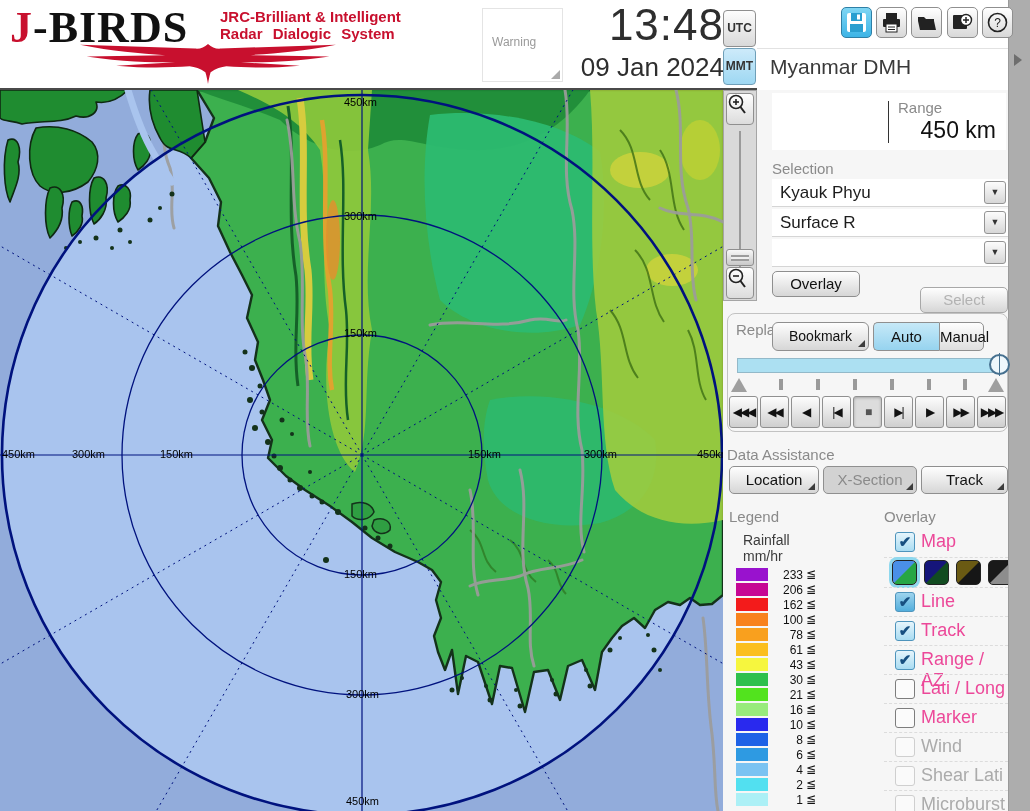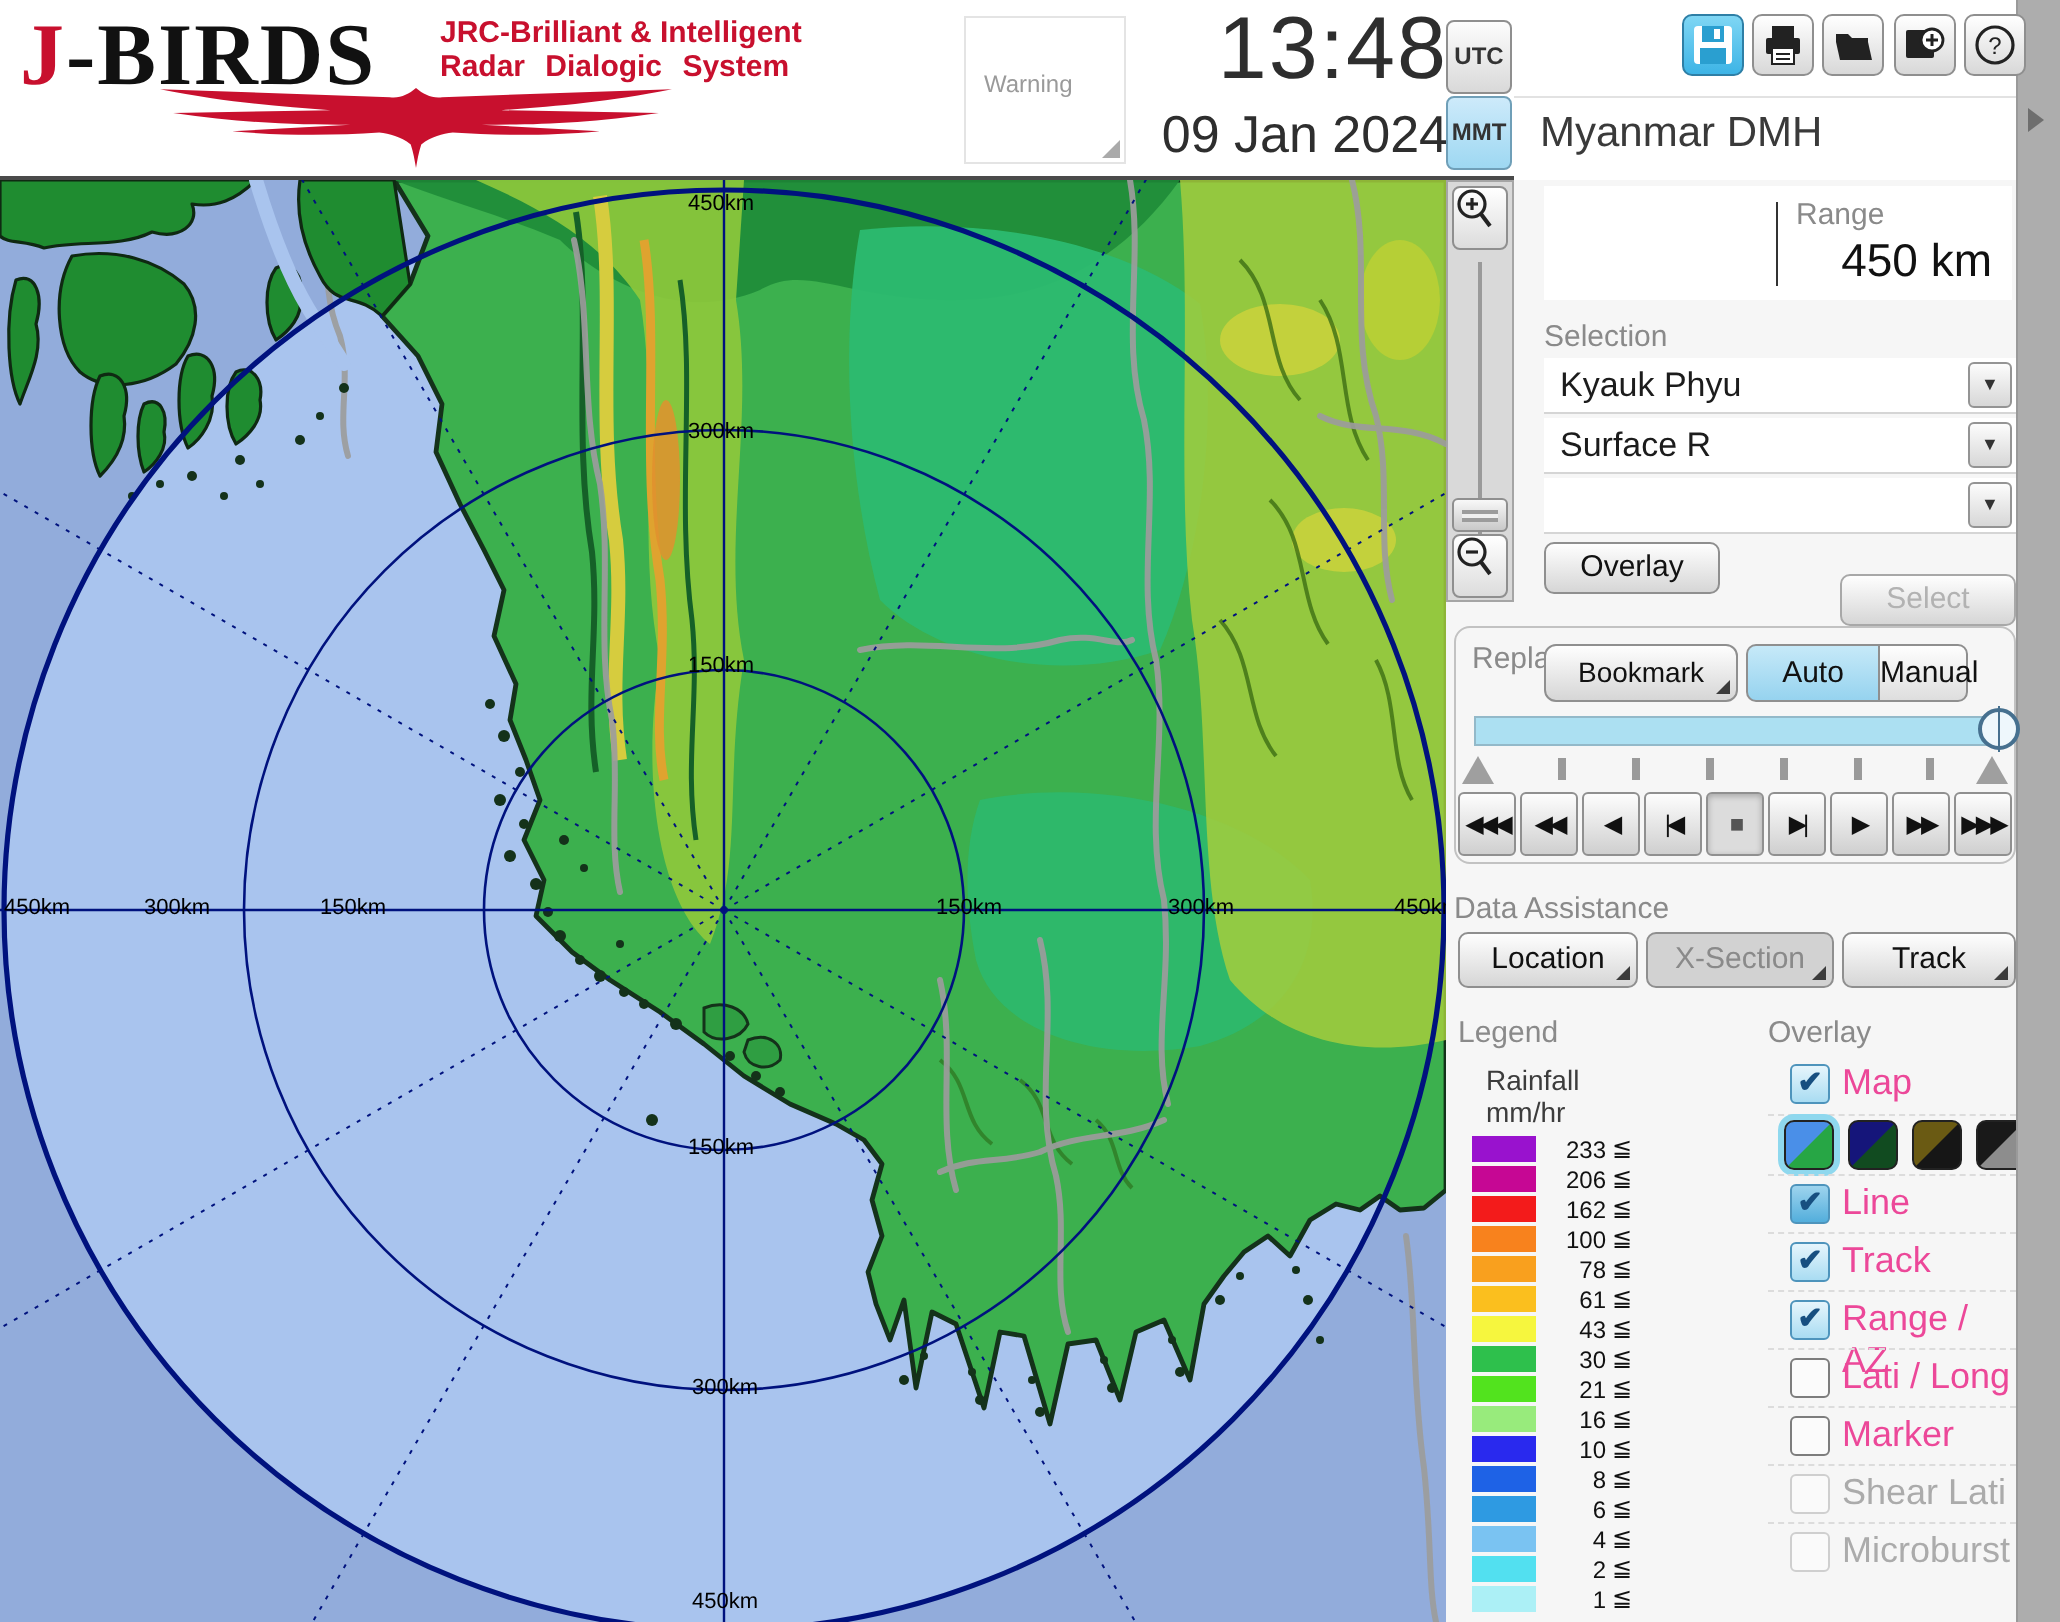--- a/index.html
+++ b/index.html
@@ -500,20 +500,24 @@
       <div class="ov-row">
         <div class="ov-check off"><span class="g">✔</span></div>
         <div class="ov-label">Lati / Long</div>
       </div>
       <div class="ov-row">
         <div class="ov-check off"><span class="g">✔</span></div>
         <div class="ov-label">Marker</div>
       </div>
       <div class="ov-row">
         <div class="ov-check dis off"><span class="g">✔</span></div>
+        <div class="ov-label dis">Wind</div>
+      </div>
+      <div class="ov-row">
+        <div class="ov-check dis off"><span class="g">✔</span></div>
         <div class="ov-label dis">Shear Lati</div>
       </div>
       <div class="ov-row">
         <div class="ov-check dis off"><span class="g">✔</span></div>
         <div class="ov-label dis">Microburst</div>
       </div>
     </div>
 
   <div id="right-strip" class="abs">
     <div id="strip-arrow"></div>

